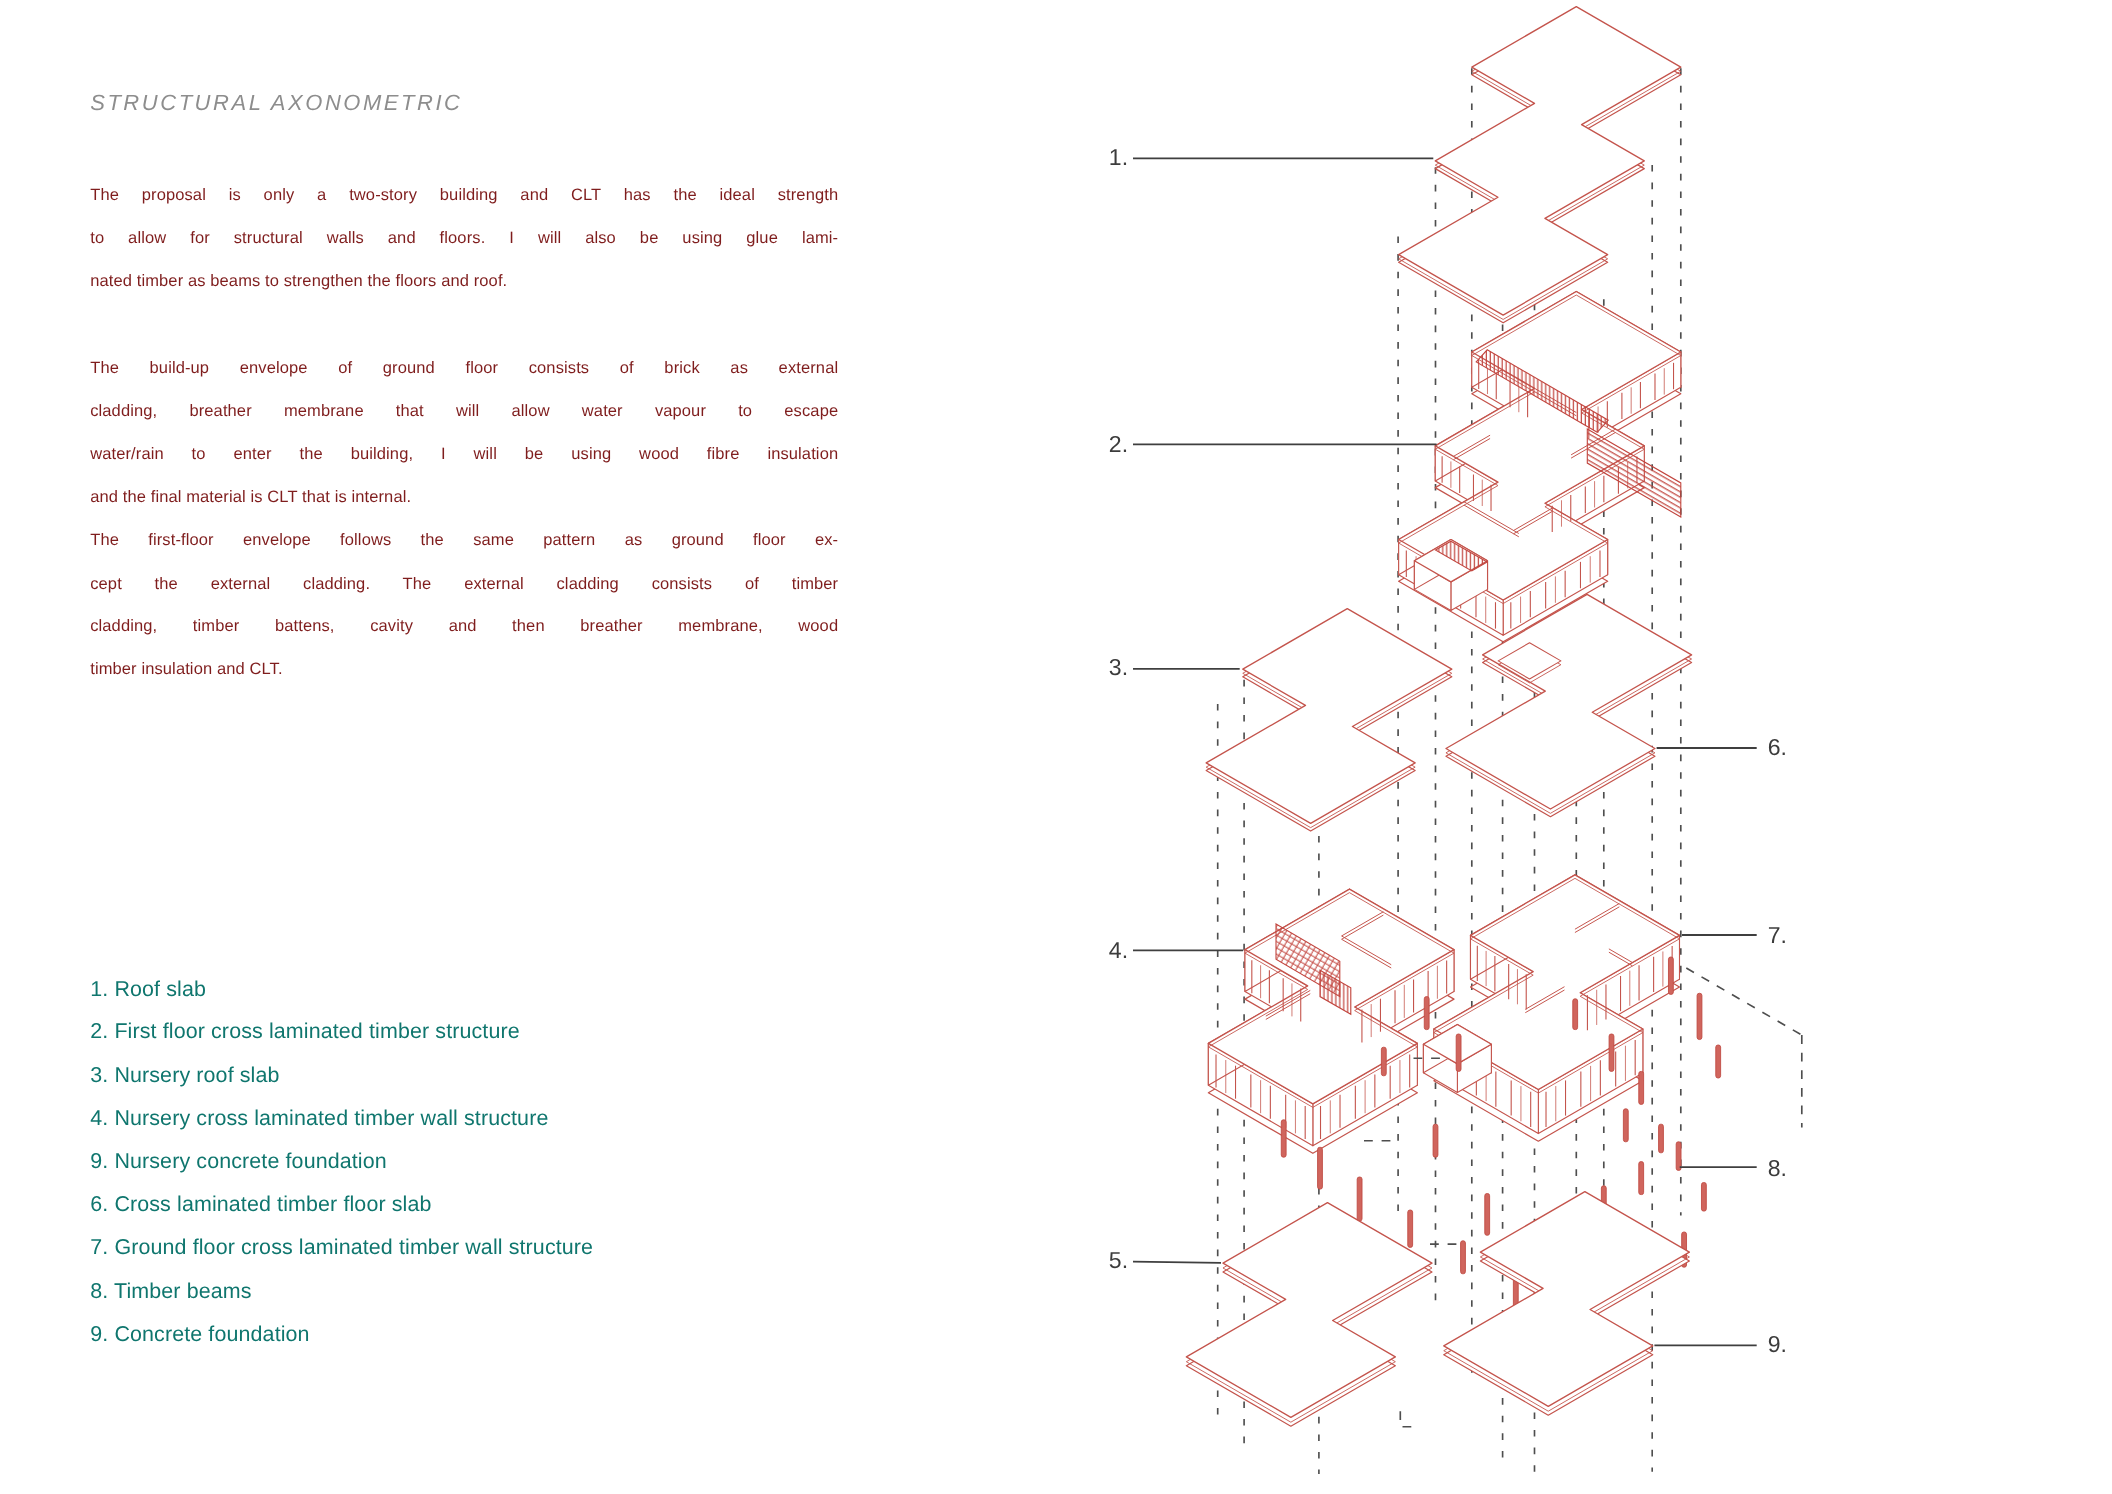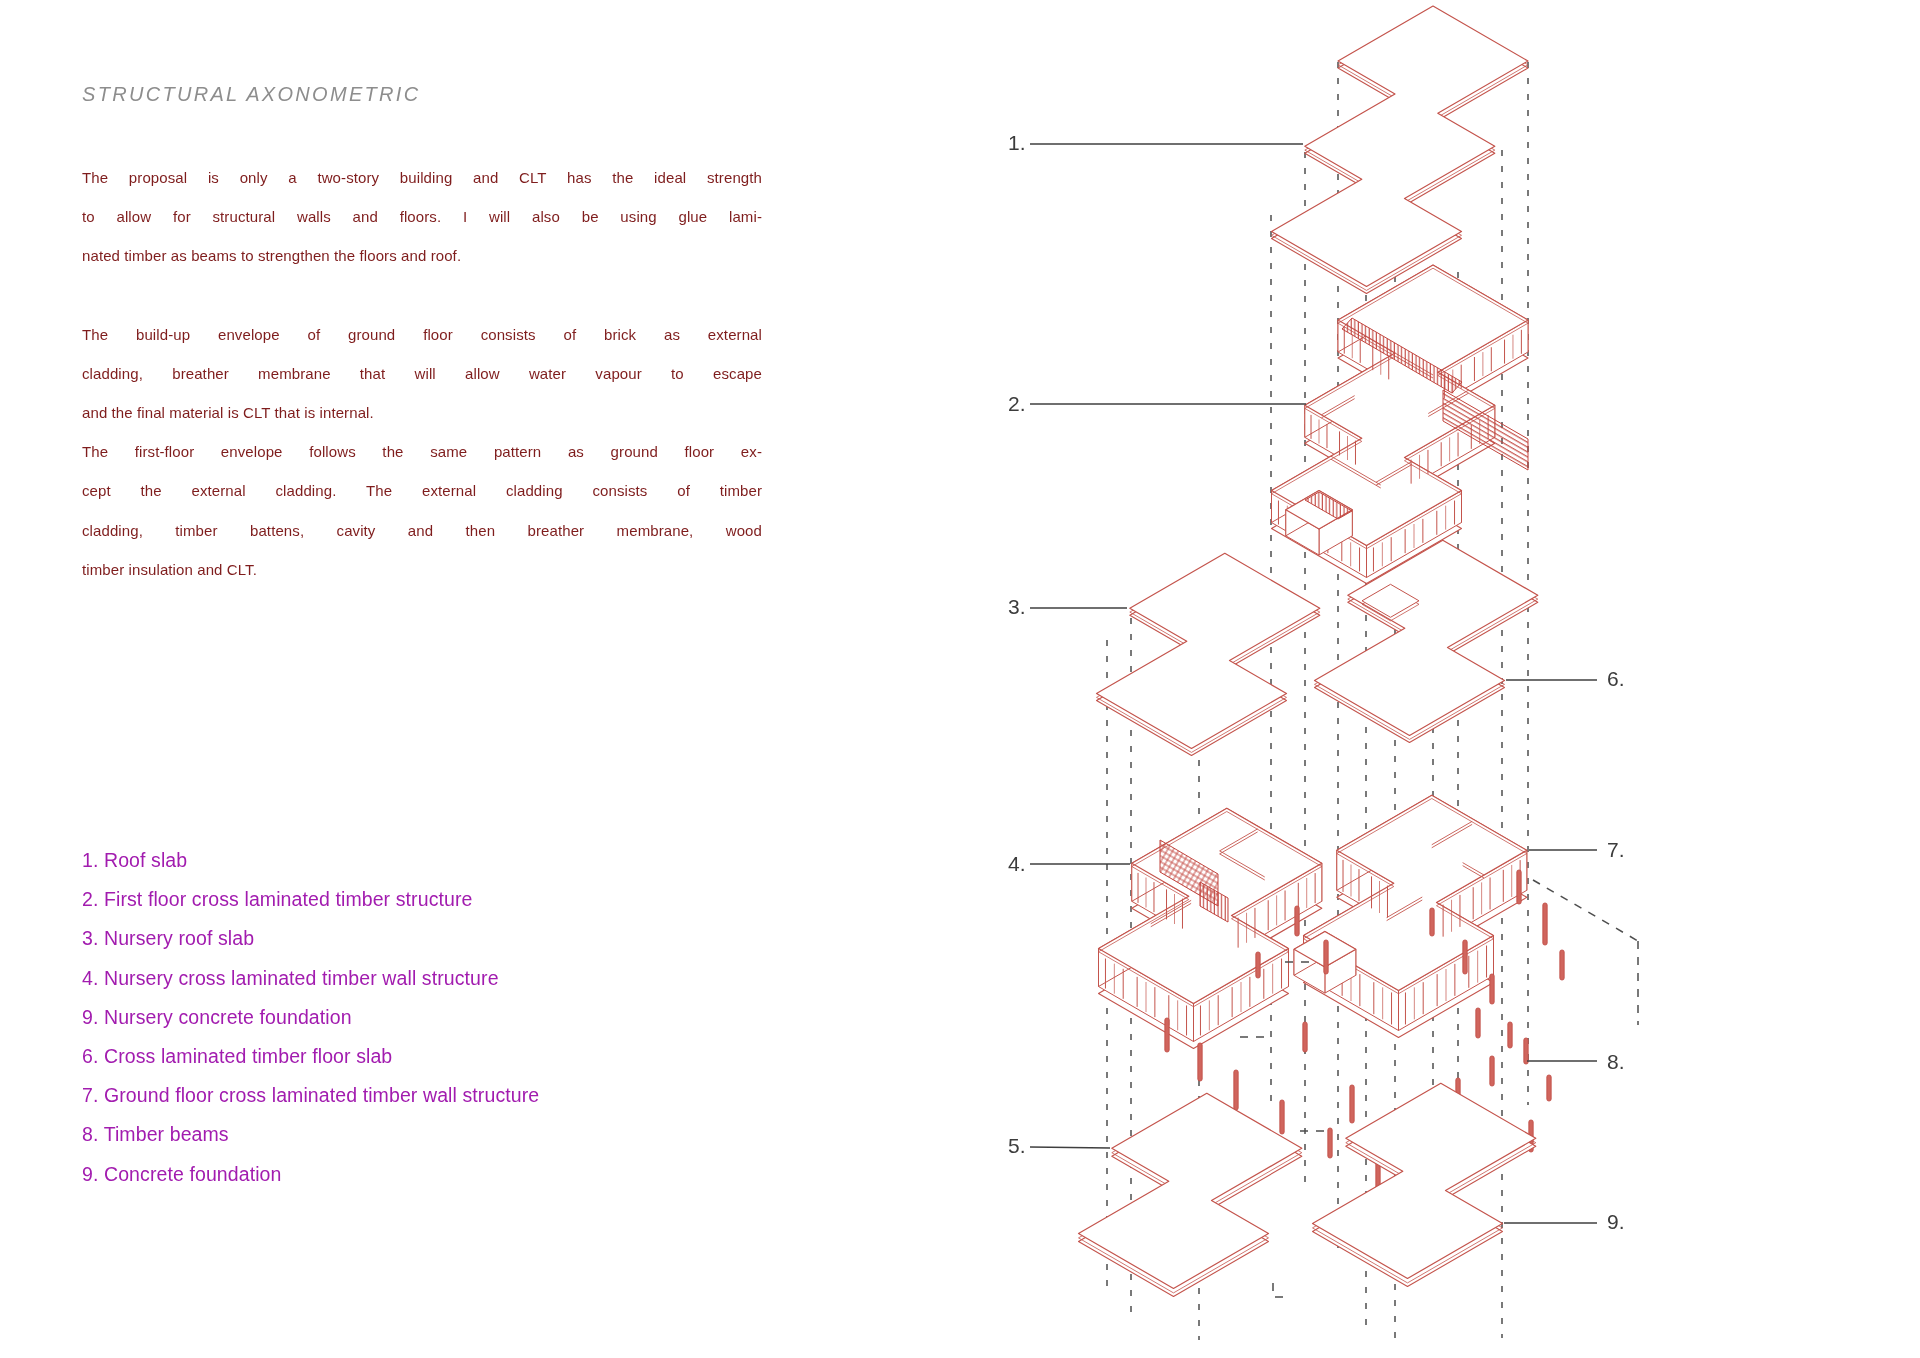--- a/index.html
+++ b/index.html
@@ -12,21 +12,21 @@
     font-size:20px;font-weight:400;letter-spacing:2.3px;color:#8d8d8d;margin:0 0 52px 0;font-style:italic;
   }
   .para{margin:0;}
   .para.gap{margin-bottom:39px;}
   .jline{
     display:block;font-size:15px;color:#7f1d1d;line-height:39.2px;
     text-align:justify;text-align-last:justify;letter-spacing:0.1px;
   }
   .jline.last{text-align-last:left;}
   .legend{margin-top:252px;}
-  .legend-item{font-size:19.5px;color:#a21caf;line-height:39.2px;letter-spacing:0.1px;}
+  .legend-item{font-size:19.5px;color:#0f766e;line-height:39.2px;letter-spacing:0.1px;}
   .axo-wrap{position:absolute;left:0;top:0;width:1920px;height:1358px;}
   .axo-wrap svg{display:block;width:1920px;height:1358px;}
 </style>
 </head>
 <body>
 
 <div class="axo-wrap" id="axo-wrap">
     <svg viewBox="0 0 1920 1358" xmlns="http://www.w3.org/2000/svg">
       <defs>
   <pattern id="vh" width="3.6" height="10" patternUnits="userSpaceOnUse">
@@ -353,20 +353,21 @@
   <h1 class="page-title">STRUCTURAL AXONOMETRIC</h1>
   <div id="paragraphs">
       <p class="para gap">
         <span class="jline">The proposal is only a two-story building and CLT has the ideal strength</span>
         <span class="jline">to allow for structural walls and floors. I will also be using glue lami-</span>
         <span class="jline last">nated timber as beams to strengthen the floors and roof.</span>
       </p>
       <p class="para">
         <span class="jline">The build-up envelope of ground floor consists of brick as external</span>
         <span class="jline">cladding, breather membrane that will allow water vapour to escape</span>
+        <span class="jline">water/rain to enter the building, I will be using wood fibre insulation</span>
         <span class="jline last">and the final material is CLT that is internal.</span>
       </p>
       <p class="para">
         <span class="jline">The first-floor envelope follows the same pattern as ground floor ex-</span>
         <span class="jline">cept the external cladding. The external cladding consists of timber</span>
         <span class="jline">cladding, timber battens, cavity and then breather membrane, wood</span>
         <span class="jline last">timber insulation and CLT.</span>
       </p>
     </div>
   <div id="legend" class="legend">

